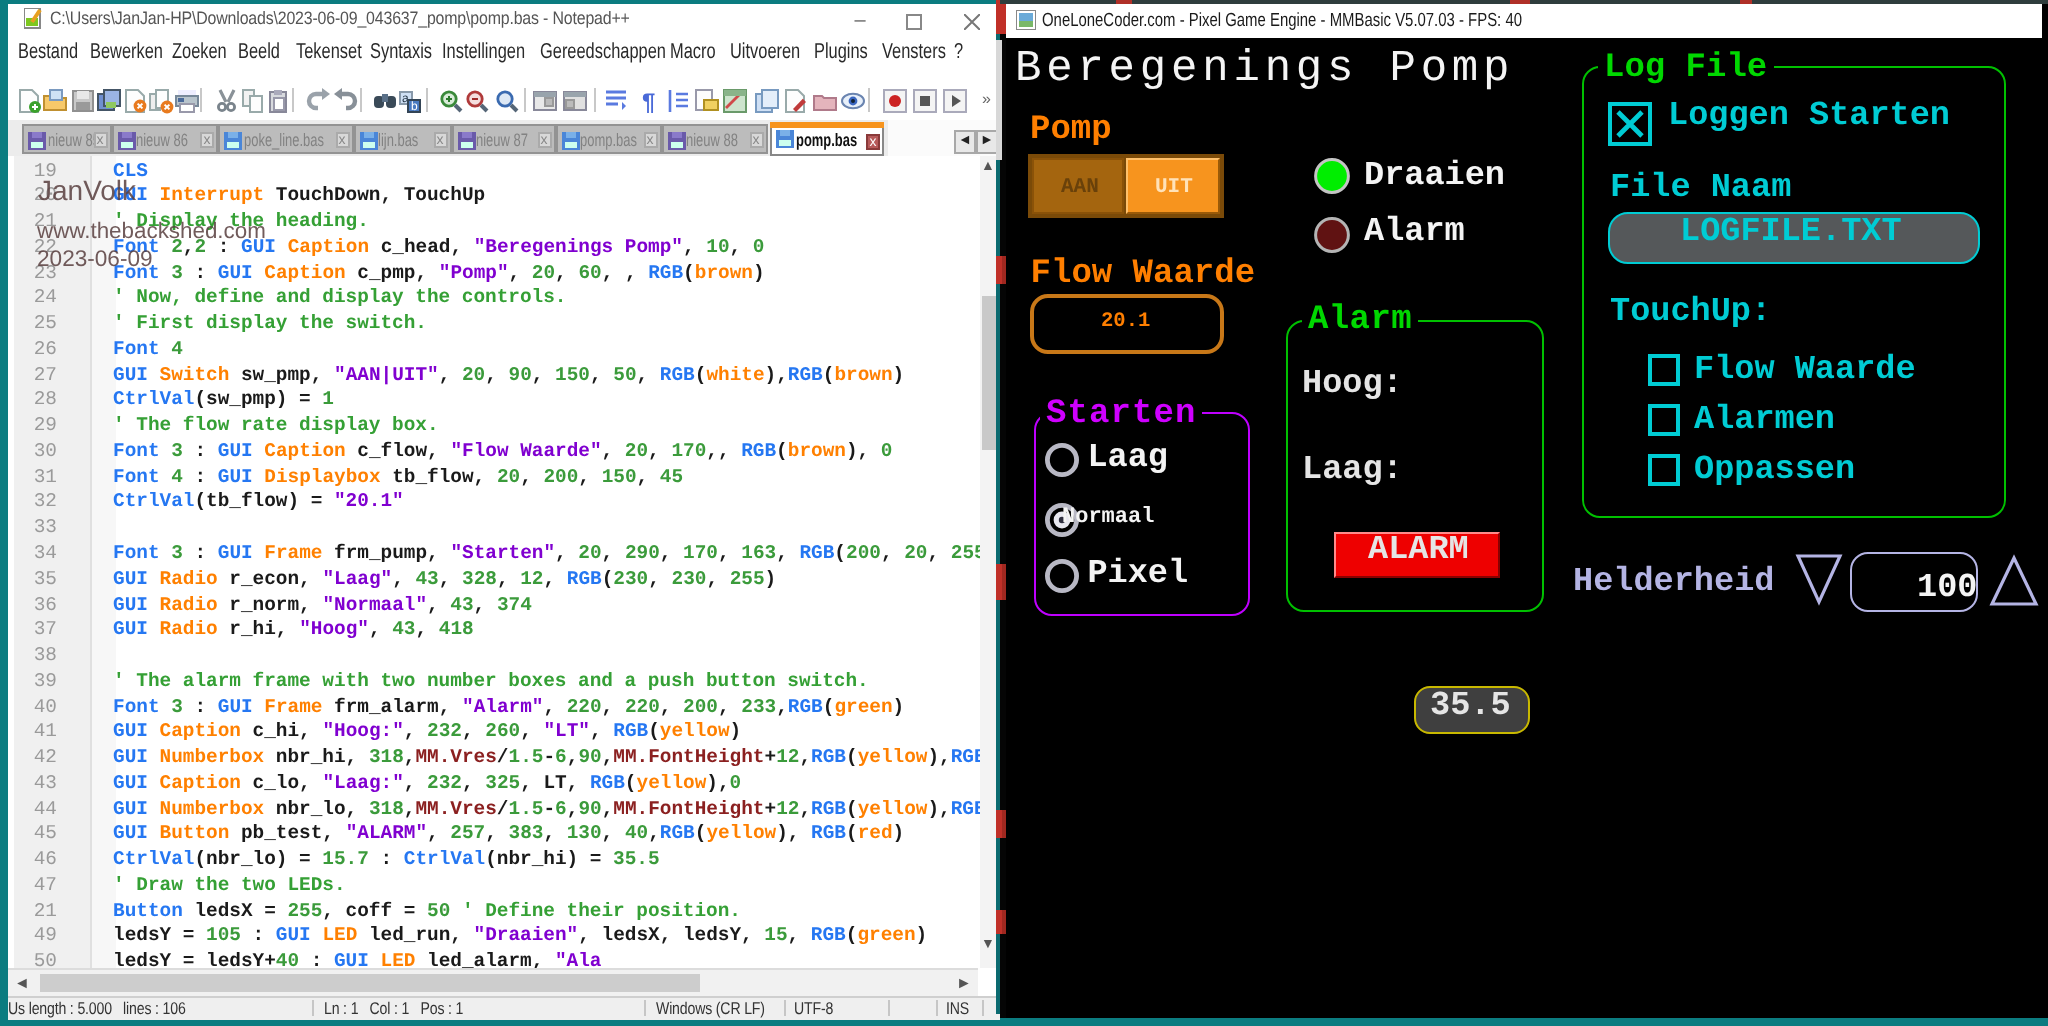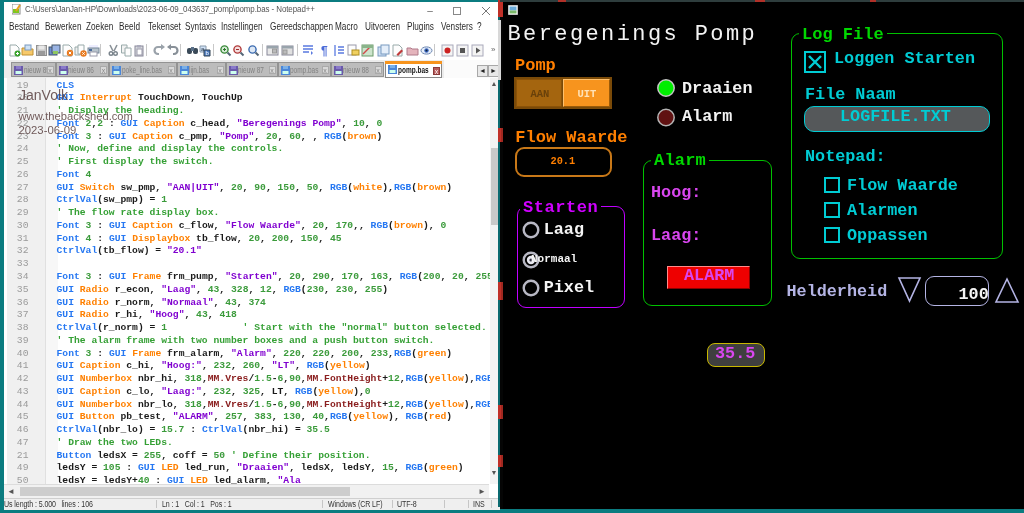--- a/index.html
+++ b/index.html
@@ -34,21 +34,21 @@
   #vsb{left:485.5px;top:76px;width:9px;height:406px;background:#f3f3f3;}
   .sbt{position:absolute;top:0;transform-origin:0 0;transform:scaleX(0.83);white-space:pre;}
   .sbs{position:absolute;top:1px;width:1px;height:8px;background:#c6c6c6;}
   #sbar{left:0;top:496px;width:100%;height:11px;background:#efefef;border-top:1px solid #cfcfcf;
         font-size:8.5px;letter-spacing:-0.1px;color:#333;}
   #rw{left:500px;top:0;width:524px;height:509px;background:#000;}
   #rw-title{left:3px;top:2px;width:518px;height:17px;background:#fff;color:#1a1a1a;font-size:9.5px;}
   .mono{font-family:"Liberation Mono",monospace;font-weight:bold;white-space:pre;}
   .or{color:#ff7f00;}
   .cy{color:#00ccd4;}
-  .ye{color:#d946ef;}
+  .ye{color:#e5e5e5;}
   .gr{color:#00d800;}
   .wh{color:#f4f4f4;}
   .lav{color:#b4b4e4;}
 </style>
 </head>
 <body>
 <div class="abs" id="lw">
   <div class="abs" id="lw-title">
       <span style="position:absolute;left:21px;top:1.5px;transform-origin:0 0;transform:scaleX(0.885);white-space:pre;">C:\Users\JanJan-HP\Downloads\2023-06-09_043637_pomp\pomp.bas - Notepad++</span>
     </div>
@@ -323,21 +323,21 @@
 <div class="cl" style="top:116.44px"><span class="n">28</span><span class="c"><span class="k">CtrlVal</span><span class="b">(sw_pmp) = </span><span class="d">1</span></span></div>
 <div class="cl" style="top:129.20px"><span class="n">29</span><span class="c"><span class="g">' The flow rate display box.</span></span></div>
 <div class="cl" style="top:141.96px"><span class="n">30</span><span class="c"><span class="k">Font</span><span class="b"> </span><span class="d">3</span><span class="b"> : </span><span class="k">GUI</span><span class="b"> </span><span class="o">Caption</span><span class="b"> c_flow, </span><span class="s">"Flow Waarde"</span><span class="b">, </span><span class="d">20</span><span class="b">, </span><span class="d">170</span><span class="b">,, </span><span class="k">RGB</span><span class="b">(</span><span class="o">brown</span><span class="b">), </span><span class="d">0</span></span></div>
 <div class="cl" style="top:154.72px"><span class="n">31</span><span class="c"><span class="k">Font</span><span class="b"> </span><span class="d">4</span><span class="b"> : </span><span class="k">GUI</span><span class="b"> </span><span class="o">Displaybox</span><span class="b"> tb_flow, </span><span class="d">20</span><span class="b">, </span><span class="d">200</span><span class="b">, </span><span class="d">150</span><span class="b">, </span><span class="d">45</span></span></div>
 <div class="cl" style="top:167.48px"><span class="n">32</span><span class="c"><span class="k">CtrlVal</span><span class="b">(tb_flow) = </span><span class="s">"20.1"</span></span></div>
 <div class="cl" style="top:180.24px"><span class="n">33</span></div>
 <div class="cl" style="top:193.00px"><span class="n">34</span><span class="c"><span class="k">Font</span><span class="b"> </span><span class="d">3</span><span class="b"> : </span><span class="k">GUI</span><span class="b"> </span><span class="o">Frame</span><span class="b"> frm_pump, </span><span class="s">"Starten"</span><span class="b">, </span><span class="d">20</span><span class="b">, </span><span class="d">290</span><span class="b">, </span><span class="d">170</span><span class="b">, </span><span class="d">163</span><span class="b">, </span><span class="k">RGB</span><span class="b">(</span><span class="d">200</span><span class="b">, </span><span class="d">20</span><span class="b">, </span><span class="d">255</span><span class="b">)</span></span></div>
 <div class="cl" style="top:205.76px"><span class="n">35</span><span class="c"><span class="k">GUI</span><span class="b"> </span><span class="o">Radio</span><span class="b"> r_econ, </span><span class="s">"Laag"</span><span class="b">, </span><span class="d">43</span><span class="b">, </span><span class="d">328</span><span class="b">, </span><span class="d">12</span><span class="b">, </span><span class="k">RGB</span><span class="b">(</span><span class="d">230</span><span class="b">, </span><span class="d">230</span><span class="b">, </span><span class="d">255</span><span class="b">)</span></span></div>
 <div class="cl" style="top:218.52px"><span class="n">36</span><span class="c"><span class="k">GUI</span><span class="b"> </span><span class="o">Radio</span><span class="b"> r_norm, </span><span class="s">"Normaal"</span><span class="b">, </span><span class="d">43</span><span class="b">, </span><span class="d">374</span></span></div>
 <div class="cl" style="top:231.28px"><span class="n">37</span><span class="c"><span class="k">GUI</span><span class="b"> </span><span class="o">Radio</span><span class="b"> r_hi, </span><span class="s">"Hoog"</span><span class="b">, </span><span class="d">43</span><span class="b">, </span><span class="d">418</span></span></div>
-<div class="cl" style="top:244.04px"><span class="n">38</span><span class="c"><span class="k">CtrlVal</span><span class="b">(r_norm) = </span><span class="d">1</span><span class="b">             </span><span class="g">' Start with the "normal" button selected.</span></span></div>
+<div class="cl" style="top:244.04px"><span class="n">38</span></div>
 <div class="cl" style="top:256.80px"><span class="n">39</span><span class="c"><span class="g">' The alarm frame with two number boxes and a push button switch.</span></span></div>
 <div class="cl" style="top:269.56px"><span class="n">40</span><span class="c"><span class="k">Font</span><span class="b"> </span><span class="d">3</span><span class="b"> : </span><span class="k">GUI</span><span class="b"> </span><span class="o">Frame</span><span class="b"> frm_alarm, </span><span class="s">"Alarm"</span><span class="b">, </span><span class="d">220</span><span class="b">, </span><span class="d">220</span><span class="b">, </span><span class="d">200</span><span class="b">, </span><span class="d">233</span><span class="b">,</span><span class="k">RGB</span><span class="b">(</span><span class="o">green</span><span class="b">)</span></span></div>
 <div class="cl" style="top:282.32px"><span class="n">41</span><span class="c"><span class="k">GUI</span><span class="b"> </span><span class="o">Caption</span><span class="b"> c_hi, </span><span class="s">"Hoog:"</span><span class="b">, </span><span class="d">232</span><span class="b">, </span><span class="d">260</span><span class="b">, </span><span class="s">"LT"</span><span class="b">, </span><span class="k">RGB</span><span class="b">(</span><span class="o">yellow</span><span class="b">)</span></span></div>
 <div class="cl" style="top:295.08px"><span class="n">42</span><span class="c"><span class="k">GUI</span><span class="b"> </span><span class="o">Numberbox</span><span class="b"> nbr_hi, </span><span class="d">318</span><span class="b">,</span><span class="m">MM.Vres</span><span class="b">/</span><span class="d">1.5</span><span class="b">-</span><span class="d">6</span><span class="b">,</span><span class="d">90</span><span class="b">,</span><span class="m">MM.FontHeight</span><span class="b">+</span><span class="d">12</span><span class="b">,</span><span class="k">RGB</span><span class="b">(</span><span class="o">yellow</span><span class="b">),</span><span class="k">RGB</span><span class="b">(</span></span></div>
 <div class="cl" style="top:307.84px"><span class="n">43</span><span class="c"><span class="k">GUI</span><span class="b"> </span><span class="o">Caption</span><span class="b"> c_lo, </span><span class="s">"Laag:"</span><span class="b">, </span><span class="d">232</span><span class="b">, </span><span class="d">325</span><span class="b">, LT, </span><span class="k">RGB</span><span class="b">(</span><span class="o">yellow</span><span class="b">),</span><span class="d">0</span></span></div>
 <div class="cl" style="top:320.60px"><span class="n">44</span><span class="c"><span class="k">GUI</span><span class="b"> </span><span class="o">Numberbox</span><span class="b"> nbr_lo, </span><span class="d">318</span><span class="b">,</span><span class="m">MM.Vres</span><span class="b">/</span><span class="d">1.5</span><span class="b">-</span><span class="d">6</span><span class="b">,</span><span class="d">90</span><span class="b">,</span><span class="m">MM.FontHeight</span><span class="b">+</span><span class="d">12</span><span class="b">,</span><span class="k">RGB</span><span class="b">(</span><span class="o">yellow</span><span class="b">),</span><span class="k">RGB</span><span class="b">(</span></span></div>
 <div class="cl" style="top:333.36px"><span class="n">45</span><span class="c"><span class="k">GUI</span><span class="b"> </span><span class="o">Button</span><span class="b"> pb_test, </span><span class="s">"ALARM"</span><span class="b">, </span><span class="d">257</span><span class="b">, </span><span class="d">383</span><span class="b">, </span><span class="d">130</span><span class="b">, </span><span class="d">40</span><span class="b">,</span><span class="k">RGB</span><span class="b">(</span><span class="o">yellow</span><span class="b">), </span><span class="k">RGB</span><span class="b">(</span><span class="o">red</span><span class="b">)</span></span></div>
 <div class="cl" style="top:346.12px"><span class="n">46</span><span class="c"><span class="k">CtrlVal</span><span class="b">(nbr_lo) = </span><span class="d">15.7</span><span class="b"> : </span><span class="k">CtrlVal</span><span class="b">(nbr_hi) = </span><span class="d">35.5</span></span></div>
 <div class="cl" style="top:358.88px"><span class="n">47</span><span class="c"><span class="g">' Draw the two LEDs.</span></span></div>
 <div class="cl" style="top:371.64px"><span class="n">21</span><span class="c"><span class="k">Button</span><span class="b"> ledsX = </span><span class="d">255</span><span class="b">, coff = </span><span class="d">50</span><span class="b"> </span><span class="g">' Define their position.</span></span></div>
@@ -366,20 +366,23 @@
     <span class="sbt" style="left:469px;">INS</span>
     <i class="sbs" style="left:152px;"></i>
       <i class="sbs" style="left:318px;"></i>
     <i class="sbs" style="left:388px;"></i>
       <i class="sbs" style="left:440px;"></i>
     <i class="sbs" style="left:464px;"></i>
       <i class="sbs" style="left:487px;"></i>
   </div>
 </div>
 <div class="abs" id="rw">
+  <div class="abs" id="rw-title">
+      <span style="position:absolute;left:18px;top:3px;transform-origin:0 0;transform:scaleX(0.785);white-space:pre;">OneLoneCoder.com - Pixel Game Engine - MMBasic V5.07.03 - FPS: 40</span>
+    </div>
   <svg class="abs" style="left:8px;top:5px;" width="10" height="10">
       <rect x="0" y="0" width="10" height="10" fill="#fff" stroke="#888" stroke-width="1"></rect>
       <rect x="1.5" y="1.5" width="7" height="4" fill="#6aaad8"></rect>
       <rect x="1.5" y="5.5" width="7" height="3" fill="#7ab868"></rect>
     </svg>
   <div id="gui">
       <div class="mono wh" style="position:absolute;left:7.5px;top:24.2px;font-size:22px;line-height:22px;font-weight:normal;letter-spacing:2.4px;">Beregenings Pomp</div>
 <div class="mono or" style="position:absolute;left:15px;top:57.4px;font-size:17px;line-height:17px;">Pomp</div>
 <div style="position:absolute;left:14px;top:77px;width:98px;height:32px;background:#7a4a08;">
         <div style="position:absolute;left:2px;top:2px;width:46px;height:28px;background:#a4650f;border:1px solid #8a5208;box-sizing:border-box;"></div>
@@ -418,21 +421,21 @@
 <div class="mono ye" style="position:absolute;left:184px;top:268.1px;font-size:16.8px;line-height:16.8px;">ALARM</div>
 <div style="position:absolute;left:291px;top:33px;width:212px;height:225.5px;border:1.5px solid #00c000;border-radius:9px;box-sizing:border-box;"></div>
 <div style="position:absolute;left:304px;top:51px;width:22px;height:22px;border:2.6px solid #00ccd4;box-sizing:border-box;"></div>
 <svg style="position:absolute;left:304px;top:51px" width="22" height="22">
         <path d="M5 5L17 17M17 5L5 17" stroke="#00ccd4" stroke-width="2.4"></path>
       </svg>
 <div class="mono cy" style="position:absolute;left:334px;top:51.1px;font-size:16.8px;line-height:16.8px;text-align:right;">Loggen Starten</div>
 <div class="mono cy" style="position:absolute;left:305px;top:86.6px;font-size:16.8px;line-height:16.8px;">File Naam</div>
 <div style="position:absolute;left:303.5px;top:106px;width:186px;height:25.5px;background:#55585a;border:1.5px solid #00ccd4;border-radius:10px;box-sizing:border-box;"></div>
 <div class="mono cy" style="position:absolute;left:340px;top:109.3px;font-size:16.8px;line-height:16.8px;">LOGFILE.TXT</div>
-<div class="mono cy" style="position:absolute;left:305px;top:149.1px;font-size:16.8px;line-height:16.8px;">Notepad:</div>
+<div class="mono cy" style="position:absolute;left:305px;top:149.1px;font-size:16.8px;line-height:16.8px;">TouchUp:</div>
 <div style="position:absolute;left:323.5px;top:177px;width:16px;height:16px;border:2.6px solid #00ccd4;box-sizing:border-box;"></div>
 <div class="mono cy" style="position:absolute;left:347px;top:177.6px;font-size:16.8px;line-height:16.8px;">Flow Waarde</div>
 <div style="position:absolute;left:323.5px;top:202px;width:16px;height:16px;border:2.6px solid #00ccd4;box-sizing:border-box;"></div>
 <div class="mono cy" style="position:absolute;left:347px;top:202.6px;font-size:16.8px;line-height:16.8px;">Alarmen</div>
 <div style="position:absolute;left:323.5px;top:227px;width:16px;height:16px;border:2.6px solid #00ccd4;box-sizing:border-box;"></div>
 <div class="mono cy" style="position:absolute;left:347px;top:227.6px;font-size:16.8px;line-height:16.8px;">Oppassen</div>
 <div style="position:absolute;left:20px;top:197.5px;background:#000;padding:0 3px;"><span class="mono" style="color:#cf00ff;font-size:17px;line-height:14px;letter-spacing:0.55px;">Starten</span></div>
 <div style="position:absolute;left:151px;top:151px;background:#000;padding:0 3px;"><span class="mono gr" style="font-size:17px;line-height:14px;letter-spacing:0.2px;">Alarm</span></div>
 <div style="position:absolute;left:299px;top:24.8px;background:#000;padding:0 3px;"><span class="mono gr" style="font-size:17px;line-height:14px;letter-spacing:0;">Log File</span></div>
 <div class="mono lav" style="position:absolute;left:286.5px;top:284.1px;font-size:16.8px;line-height:16.8px;">Helderheid</div>

